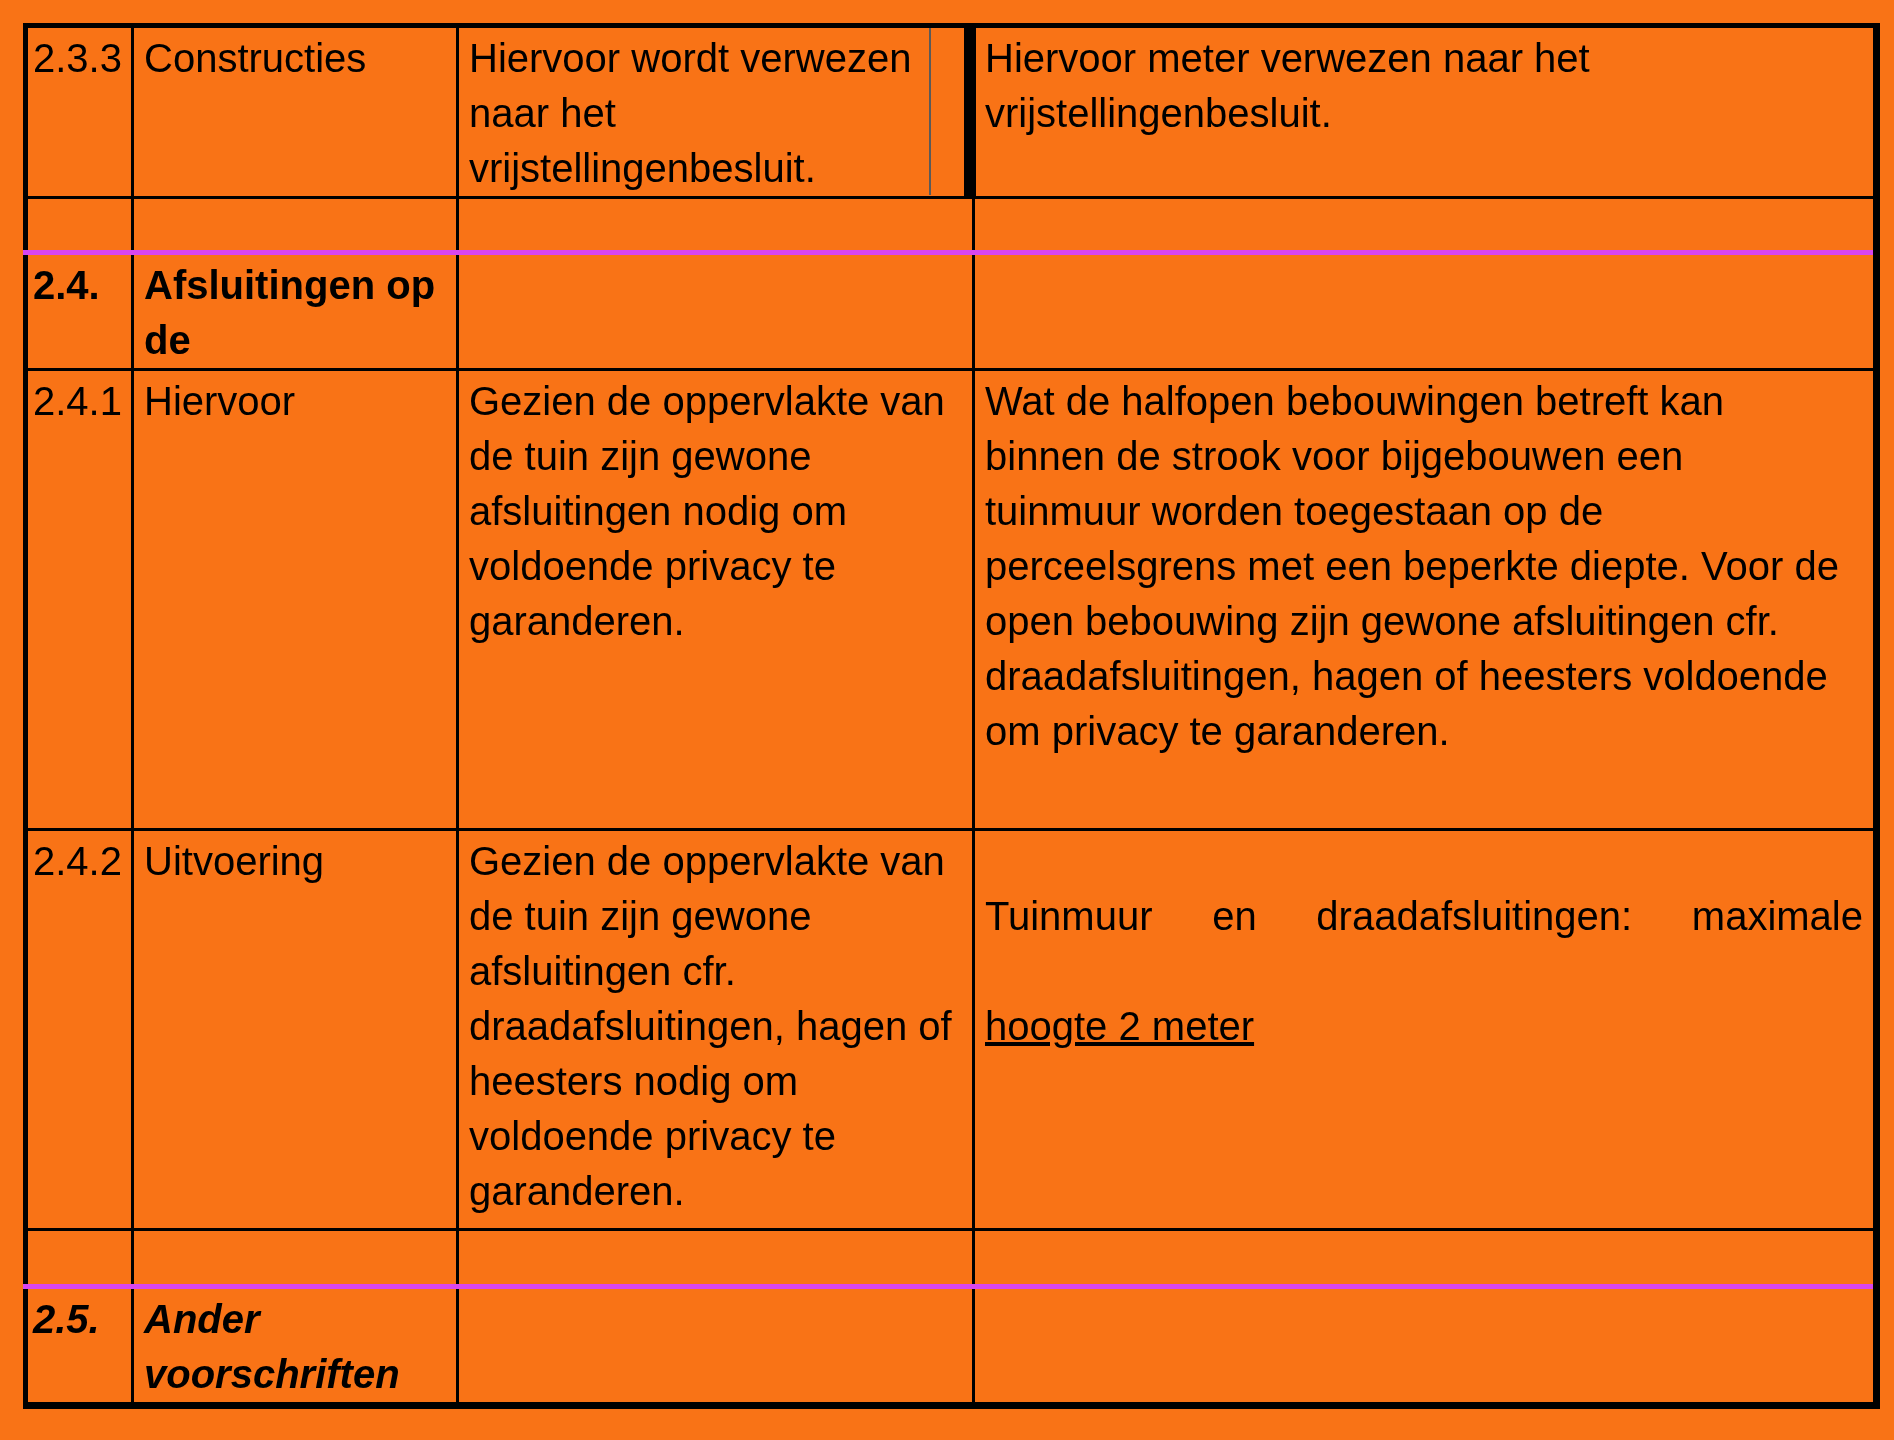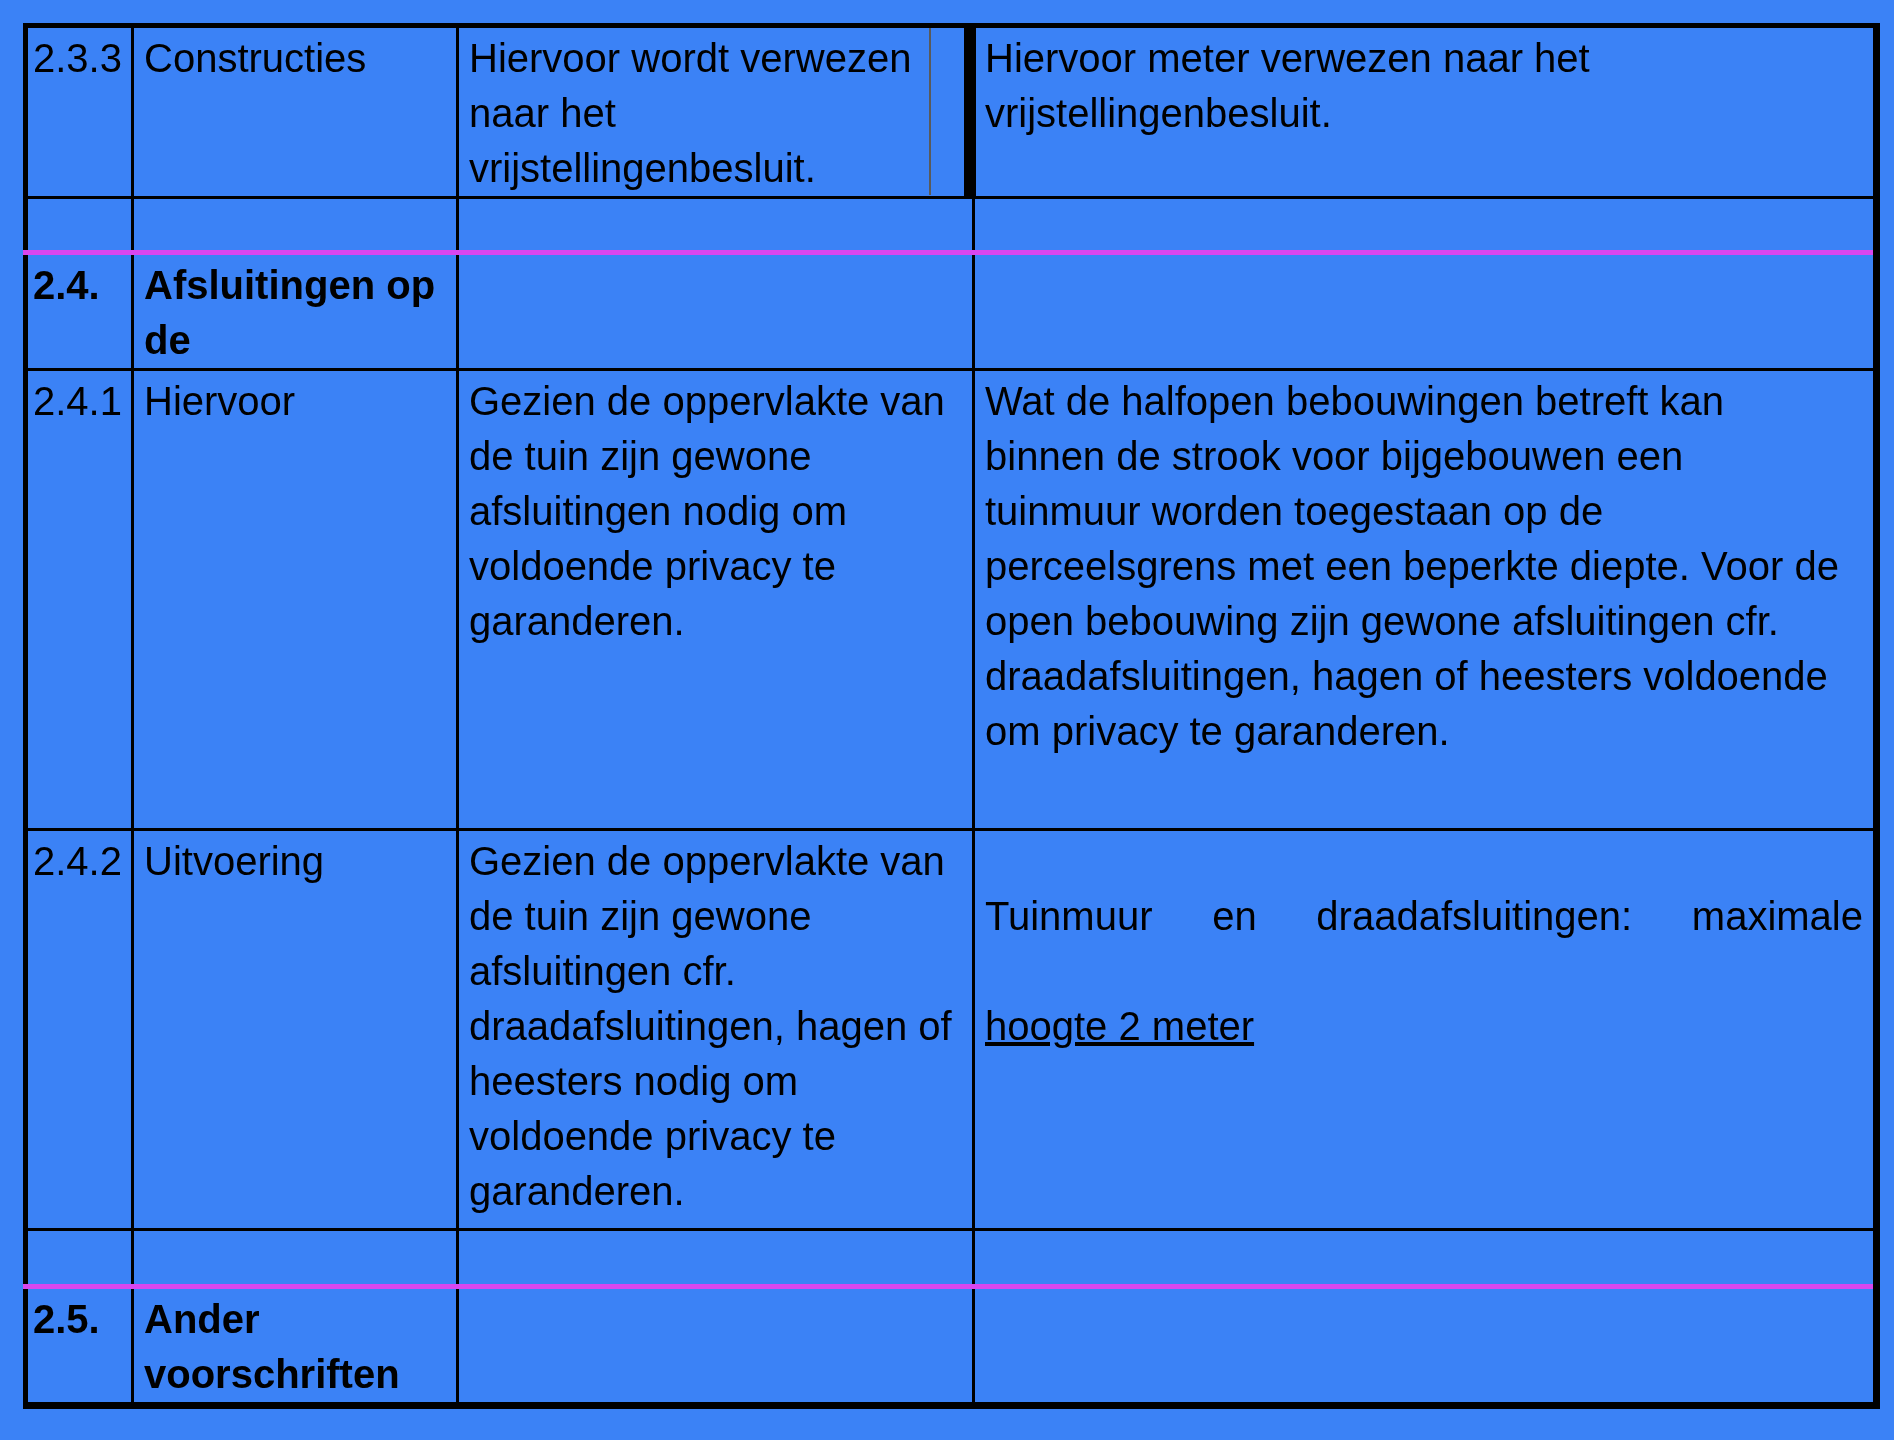--- a/index.html
+++ b/index.html
@@ -4,21 +4,21 @@
 <style>
   html, body {
     margin: 0;
     padding: 0;
     background: #ffffff;
   }
   #page {
     position: relative;
     width: 1894px;
     height: 1440px;
-    background: #3b82f6;
+    background: #f97316;
     font-family: "Liberation Sans", sans-serif;
     color: #000000;
   }
   table.regs {
     position: absolute;
     left: 23px;
     top: 23px;
     width: 1851px;
     border-collapse: collapse;
     table-layout: fixed;
@@ -46,21 +46,21 @@
   tr.section td.num,
   tr.section td.topic {
     font-weight: bold;
   }
   tr.r1 { height: 169px; }
   tr.r2 { height: 55px;  }
   tr.r3 { height: 111px; }
   tr.r4 { height: 460px; margin-left: 45px; }
   tr.r5 { height: 400px; }
   tr.r6 { height: 57px;  }
-  tr.r7 { height: 109px; }
+  tr.r7 { height: 109px; font-style: italic; }
   .jline {
     text-align: justify;
     text-align-last: justify;
     white-space: normal;
   }
   .nline {
     white-space: normal;
     text-decoration: underline;
   }
   

